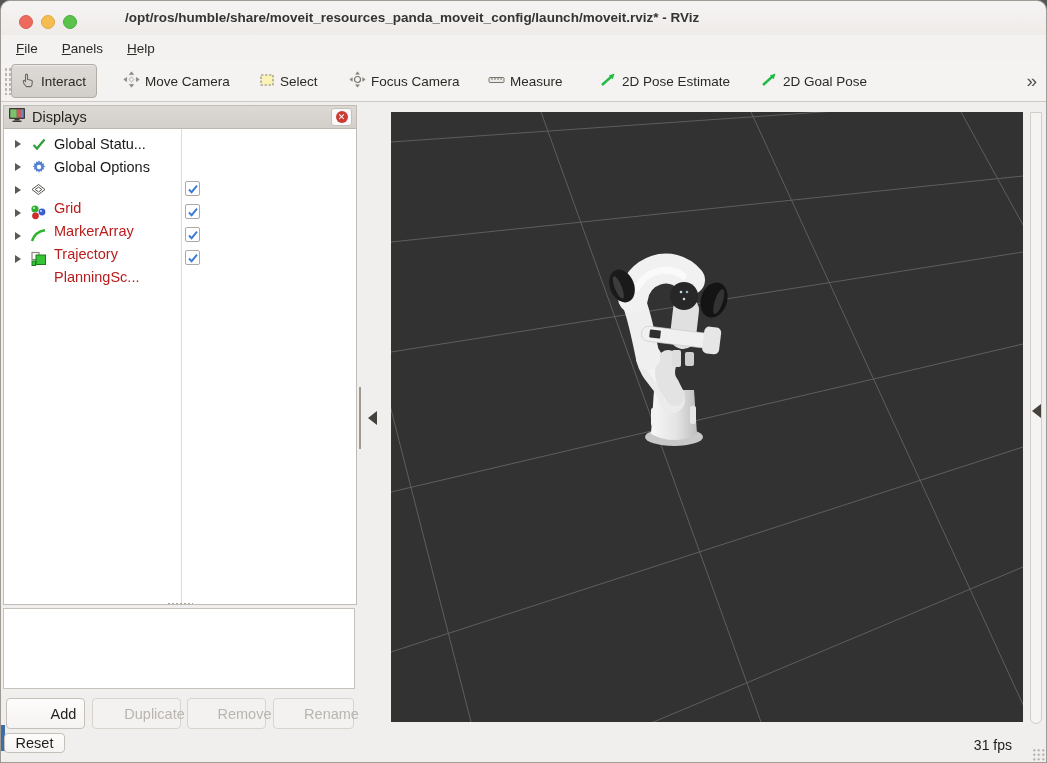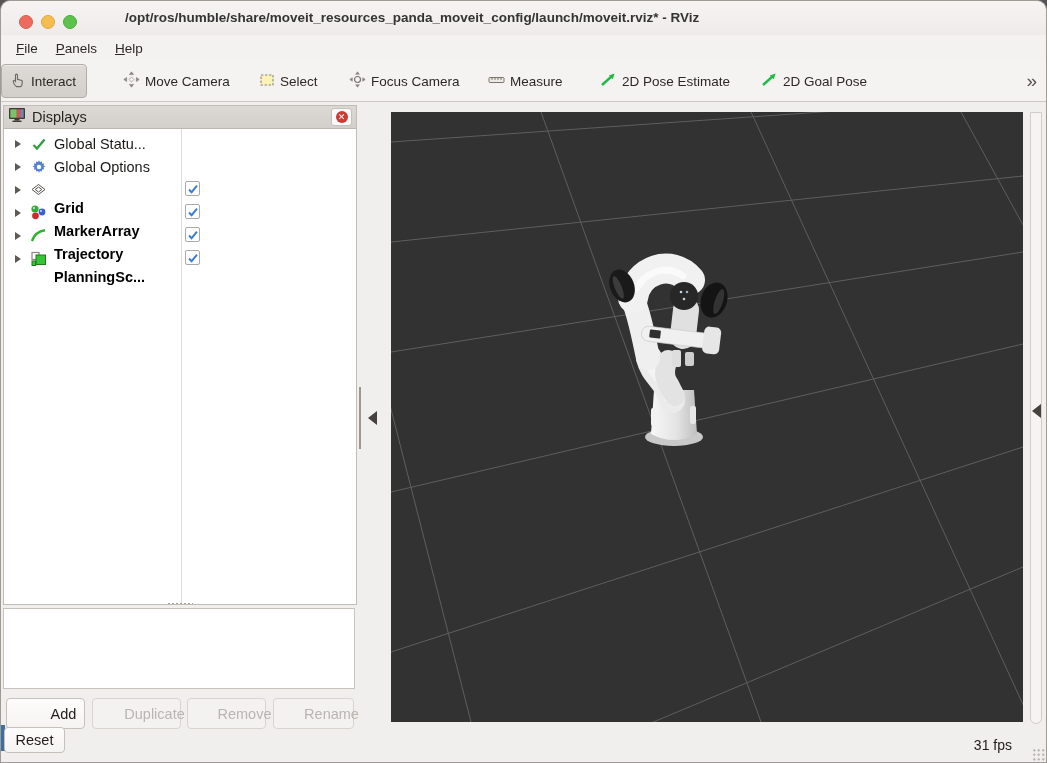--- a/index.html
+++ b/index.html
@@ -11,21 +11,21 @@
   }
   
   .titlebar{position:absolute;left:0;top:0;right:0;height:34px;
     background:linear-gradient(#f6f4f3,#eeebe9);border-bottom:1px solid #d7d2cd;border-radius:10px 10px 0 0;}
   .tl{position:absolute;top:14px;width:14px;height:14px;border-radius:50%;}
   .tl.red{left:18px;background:#ee6a5f;border:1px solid #d95d52;box-sizing:border-box;}
   .tl.yellow{left:40px;background:#f5bd4f;border:1px solid #e0a83e;box-sizing:border-box;}
   .tl.green{left:62px;background:#5bc24c;border:1px solid #48ad3a;box-sizing:border-box;}
   .title-text{position:absolute;left:124px;top:0;line-height:34px;font-size:13.5px;font-weight:bold;color:#343434;white-space:nowrap;}
   
-  .menubar{position:absolute;left:0;top:34px;right:0;height:26px;background:#f4f2f1;display:flex;align-items:center;padding-left:15px;gap:18px;}
+  .menubar{position:absolute;left:0;top:34px;right:0;height:26px;background:#f4f2f1;display:flex;align-items:center;padding-left:15px;gap:24px;}
   .menu-item{display:inline-block;font-size:13.5px;color:#2c2925;}
   .menu-item::first-letter{text-decoration:underline;}
   
   .toolbar{position:absolute;left:0;top:60px;right:0;height:40px;background:#f5f3f2;border-bottom:1px solid #cfc9c4;}
   .tb-handle{position:absolute;left:3px;top:6px;width:7px;height:28px;
     background-image:radial-gradient(#bcb7b1 1px,transparent 1.2px);background-size:4px 5px;}
   .tool{position:absolute;top:0;height:40px;display:flex;align-items:center;gap:5px;font-size:13.5px;color:#2c2925;white-space:nowrap;}
   .tool svg{flex:0 0 auto;}
   .tool.active{top:3px;height:32px;padding:0 10px 0 8px;background:linear-gradient(#dedad7,#d2cec9);
     border:1px solid #b2aca5;border-radius:4px;box-shadow:inset 0 1px 0 rgba(255,255,255,.45);}
@@ -37,39 +37,39 @@
   .panel-title{font-size:14.5px;color:#26231f;margin-left:6px;}
   .panel-close{margin-left:auto;width:19px;height:16px;background:#fbfafa;border:1px solid #c6c0ba;border-radius:3px;
     display:flex;align-items:center;justify-content:center;}
   .panel-close .dot{width:12px;height:12px;border-radius:50%;background:#cc3b33;color:#fff;font-size:9px;line-height:12px;text-align:center;font-weight:bold;}
   .tree-sep{position:absolute;left:177px;top:23px;bottom:0;width:1px;background:#dcdcdc;}
   .tree{position:absolute;left:0;top:26px;right:0;}
   .tree-row{position:relative;height:23px;display:flex;align-items:center;}
   .expander{width:0;height:0;border-left:6px solid #5d5a55;border-top:4.5px solid transparent;border-bottom:4.5px solid transparent;margin-left:11px;}
   .row-icon{width:17px;height:17px;margin-left:9px;display:flex;align-items:center;justify-content:center;}
   .row-label{margin-left:7px;font-size:14.5px;color:#1b1916;}
-  .row-label.blue{color:#000000;font-weight:bold;margin-top:36px;}
+  .row-label.blue{color:#b91c1c;font-weight:normal;margin-top:36px;}
   .checkbox{position:absolute;left:181px;top:3px;width:15px;height:15px;background:#fff;border:1px solid #aeA8a2;border-radius:2px;display:flex;align-items:center;justify-content:center;box-sizing:border-box;}
   
   .vsplit{position:absolute;left:2px;top:600px;width:354px;height:6px;}
   .vsplit i{display:block;width:26px;height:3px;margin:1px auto;background-image:radial-gradient(#a9a39d 1px,transparent 1.2px);background-size:4px 3px;}
   .helpbox{position:absolute;left:2px;top:607px;width:352px;height:81px;background:#fff;border:1px solid #c8c2bc;box-sizing:border-box;}
   .btn{position:absolute;height:31px;border-radius:4px;font-size:14.5px;display:flex;align-items:center;justify-content:center;box-sizing:border-box;padding-left:36px;}
   .btn.enabled{background:linear-gradient(#fdfcfc,#f6f4f2);border:1px solid #c6c0ba;color:#201d1a;}
   .btn.disabled{background:#f4f2f1;border:1px solid #d9d4ce;color:#b9b5b0;}
   
   .dock-dots{position:absolute;left:358px;top:386px;width:2px;height:62px;
     background-image:radial-gradient(#9d9892 1px,transparent 1.2px);background-size:2px 6px;}
   .arrow-left{width:0;height:0;border-right:9px solid #45423e;border-top:7px solid transparent;border-bottom:7px solid transparent;position:absolute;}
   .lane-right{position:absolute;left:1029px;top:111px;width:12px;height:612px;background:#f6f4f3;border:1px solid #d2cdc7;border-radius:0 0 6px 6px;box-sizing:border-box;}
   
   .viewport{position:absolute;left:390px;top:111px;width:632px;height:610px;background:#323232;overflow:hidden;}
   
   .statusbar{position:absolute;left:0;right:0;bottom:0;height:33px;background:#f1efee;}
-  .reset-btn{position:absolute;left:3px;bottom:9px;width:61px;height:26px;background:linear-gradient(#fdfcfc,#f6f4f2);
+  .reset-btn{position:absolute;left:3px;bottom:9px;width:61px;height:20px;background:linear-gradient(#fdfcfc,#f6f4f2);
     border:1px solid #c6c0ba;border-radius:4px;font-size:14.5px;color:#201d1a;display:flex;align-items:center;justify-content:center;box-sizing:border-box;}
   .fps{position:absolute;right:34px;bottom:9px;font-size:14px;color:#1e1b18;}
   .grip{position:absolute;right:1px;bottom:1px;width:13px;height:13px;
     background-image:radial-gradient(#b3aea8 1px,transparent 1.3px);background-size:4.5px 4.5px;}
   .blue-sliver{position:absolute;left:0;bottom:11px;width:4px;height:26px;background:#3d6ea3;}
 </style>
 </head>
 <body>
 
 <div class="window">
@@ -83,21 +83,21 @@
 
   <div class="menubar">
     <span class="menu-item">File</span>
     <span class="menu-item">Panels</span>
     <span class="menu-item">Help</span>
   </div>
 
   <div class="toolbar">
     <div class="tb-handle"></div>
 
-    <div class="tool active" style="left:0;">
+    <div class="tool active" style="left:10px;">
       <span>
         <svg width="16" height="16" viewBox="0 0 16 16">
             <path d="M6.4 14.6c-1.9-1.6-3.2-3.1-3.2-5.3 0-.9 1-1.3 1.6-.7l.7.7V3.2c0-1.5 2-1.5 2 0v4.2l3.5.8c.9.2 1.5 1 1.3 1.9l-.4 2.9c-.1.9-.6 1.6-1.4 1.6z" fill="none" stroke="#6b6archive762" stroke-width="1.1"></path>
             <path d="M6.4 14.6c-1.9-1.6-3.2-3.1-3.2-5.3 0-.9 1-1.3 1.6-.7l.7.7V3.2c0-1.5 2-1.5 2 0v4.2l3.5.8c.9.2 1.5 1 1.3 1.9l-.4 2.9c-.1.9-.6 1.6-1.4 1.6z" fill="none" stroke="#6b6762" stroke-width="1.1"></path>
           </svg>
       </span>
       <span>Interact</span>
     </div>
 
     <div class="tool" style="left:122px;">

